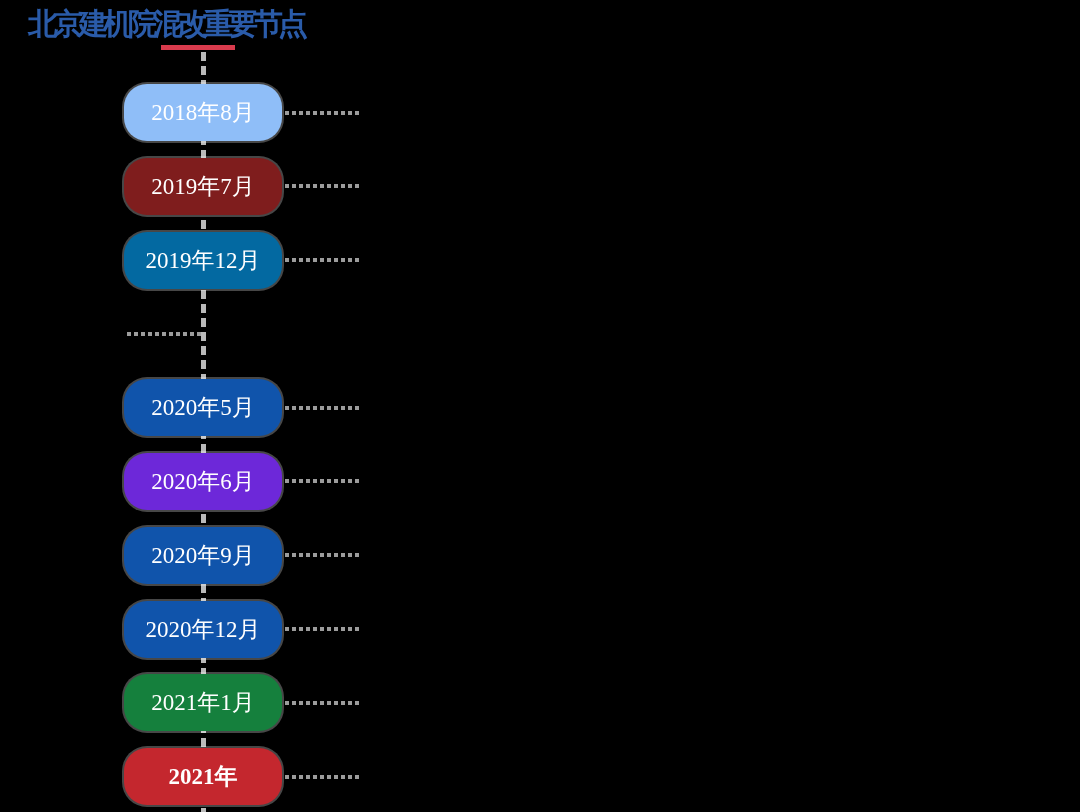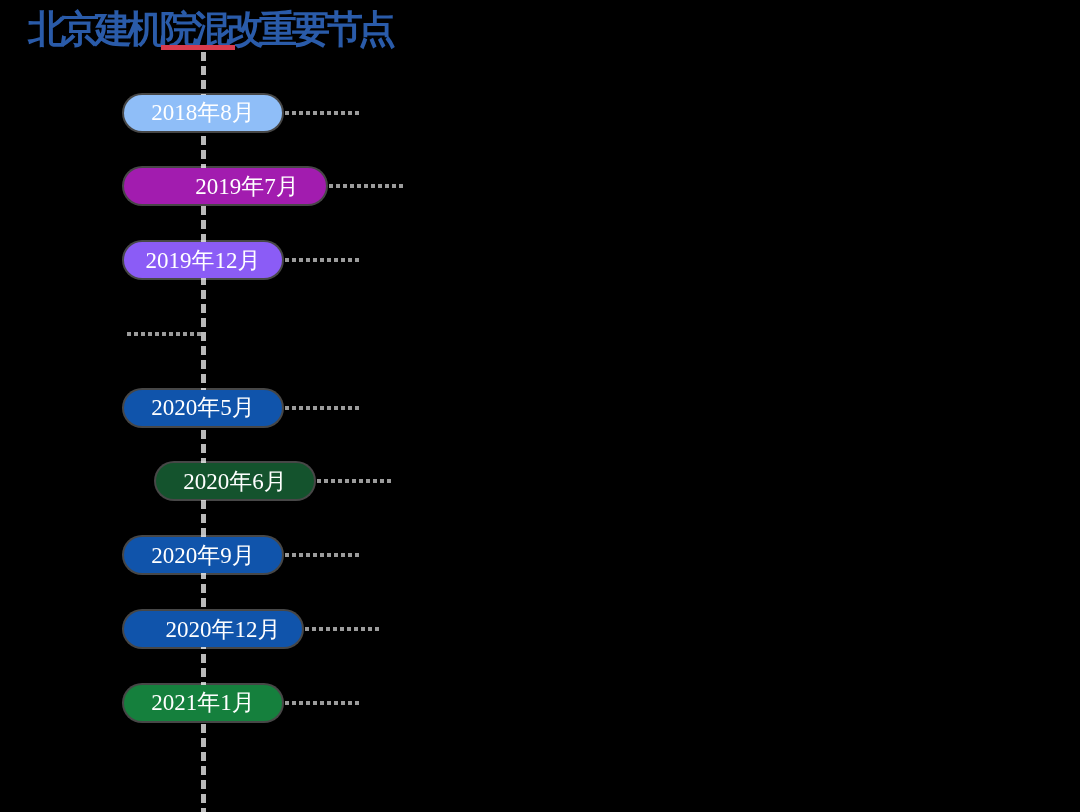--- a/index.html
+++ b/index.html
@@ -12,21 +12,21 @@
     width: 1080px;
     height: 812px;
     background: var(--bg, #000000);
     overflow: hidden;
     font-family: "Liberation Sans", sans-serif;
   }
   .page-title {
     position: absolute;
     left: 28px;
     top: 4px;
-    font-size: 38px;
+    font-size: 30px;
     font-weight: bold;
     letter-spacing: -5px;
     color: var(--title-color, #2A5BA9);
     white-space: nowrap;
   }
   .title-underline {
     position: absolute;
     left: 161px;
     top: 45px;
     width: 74px;
@@ -53,21 +53,21 @@
     gap: 28.8px;
     z-index: 2;
   }
   .row {
     display: flex;
     align-items: center;
     height: 45px;
   }
   .pill {
     width: 158px;
-    height: 36px;
+    height: 57px;
     border-radius: 23px;
     display: flex;
     align-items: center;
     justify-content: center;
     color: var(--pill-text, #FFFFFF);
     font-family: "Liberation Serif", serif;
     font-size: 23px;
     box-shadow: 0 0 0 2px rgba(255,255,255,0.28);
     flex: none;
   }
@@ -90,44 +90,48 @@
 <div class="canvas">
   <div class="page-title">北京建机院混改重要节点</div>
   <div class="title-underline"></div>
   <div class="vline"></div>
   <div class="timeline">
       <div class="row">
         <div class="pill" style="background: rgb(143, 190, 248);">2018年8月</div>
         <div class="hdash"></div>
       </div>
       <div class="row">
-        <div class="pill" style="background: #a21caf; padding-left: 44px;">2019年7月</div>
+        <div class="pill" style="background: #7f1d1d;">2019年7月</div>
         <div class="hdash"></div>
       </div>
       <div class="row">
-        <div class="pill" style="background: #8b5cf6;">2019年12月</div>
+        <div class="pill" style="background: #0369a1;">2019年12月</div>
         <div class="hdash"></div>
       </div>
       <div class="row">
         <div class="hdash"></div>
       </div>
       <div class="row">
         <div class="pill" style="background: rgb(16, 84, 171); text-align: right;">2020年5月</div>
         <div class="hdash"></div>
       </div>
       <div class="row">
-        <div class="pill" style="background: #14532d; margin-left: 32px;">2020年6月</div>
+        <div class="pill" style="background: #6d28d9;">2020年6月</div>
         <div class="hdash"></div>
       </div>
       <div class="row">
         <div class="pill" style="background: rgb(16, 84, 171);">2020年9月</div>
         <div class="hdash"></div>
       </div>
       <div class="row">
-        <div class="pill" style="background: rgb(16, 84, 171); padding-left: 20px;">2020年12月</div>
+        <div class="pill" style="background: rgb(16, 84, 171);">2020年12月</div>
         <div class="hdash"></div>
       </div>
       <div class="row">
         <div class="pill" style="background: #15803d;">2021年1月</div>
         <div class="hdash"></div>
       </div>
+      <div class="row">
+        <div class="pill emphasis" style="background: rgb(196, 39, 46);">2021年</div>
+        <div class="hdash"></div>
+      </div>
     </div>
 </div>
 
 </body></html>

